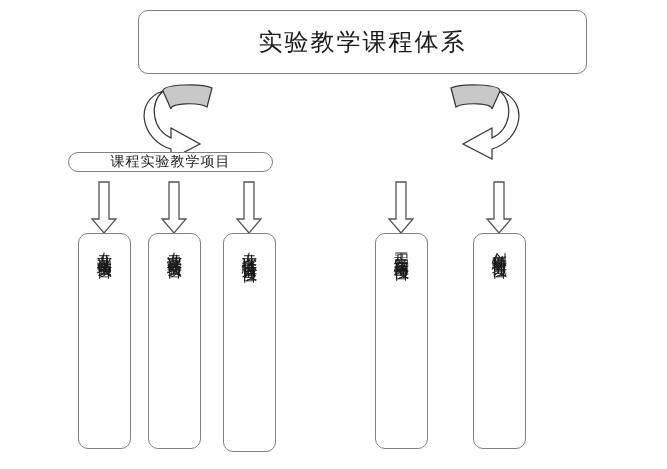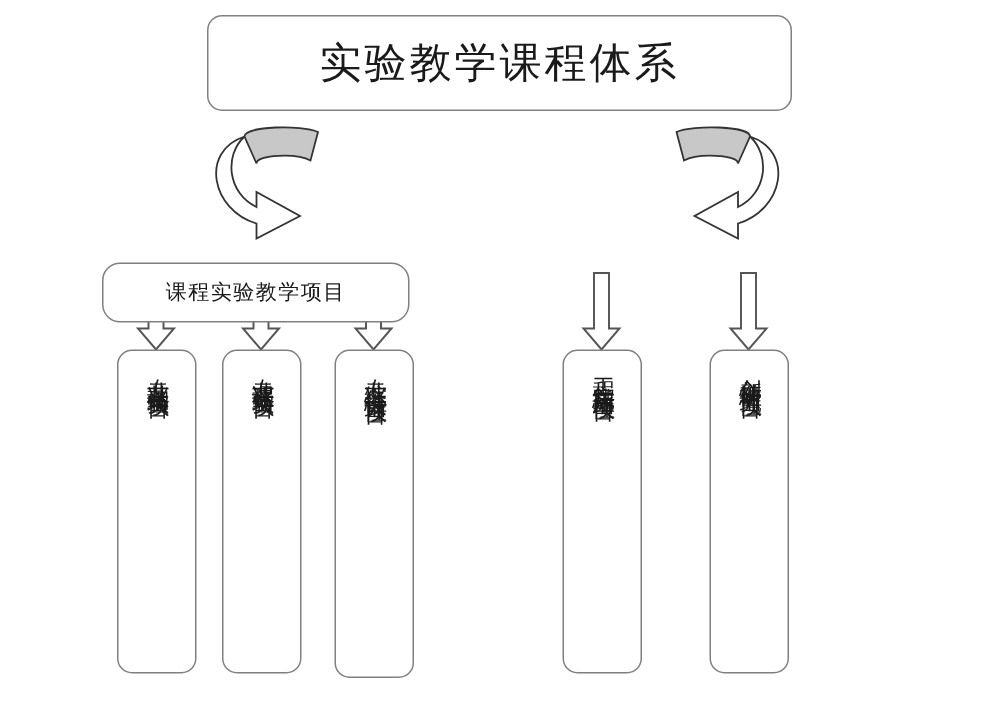--- a/index.html
+++ b/index.html
@@ -17,31 +17,30 @@
     position:absolute;
     box-sizing:border-box;
     background:#ffffff;
     border:1.5px solid #808080;
     display:flex;
     align-items:center;
     justify-content:center;
     color:#1a1a1a;
   }
   .node-root{
-    left:138px;top:10px;width:390px;height:64px;
+    left:138px;top:10px;width:449px;height:64px;
     border-radius:10px;
-    font-size:28px;
+    font-size:24px;
     letter-spacing:2px;
   }
   .node-mid{
-    height:40px;
+    height:20px;
     border-radius:12px;
     font-size:14px;
     letter-spacing:1px;
-    margin-top:23px;
   }
   .node-mid-left{left:68px;top:152px;width:205px;}
   .node-mid-right{left:337px;top:152px;width:190px;}
 
   
   .node-leaf{
     top:233px;width:53px;
     border-radius:10px;
     font-size:15px;
     line-height:20px;

